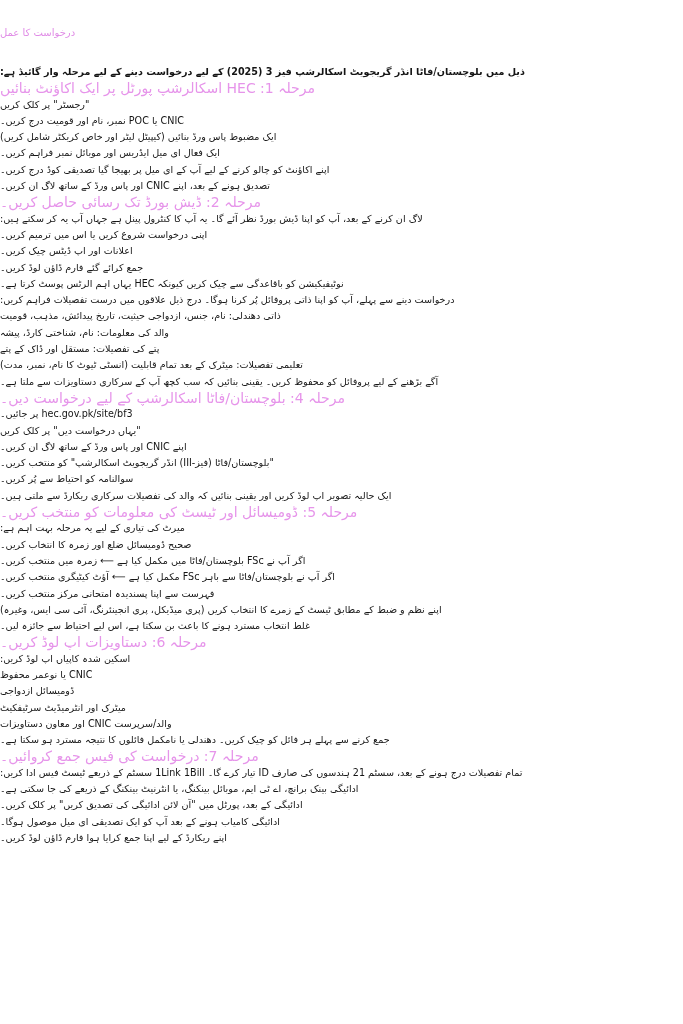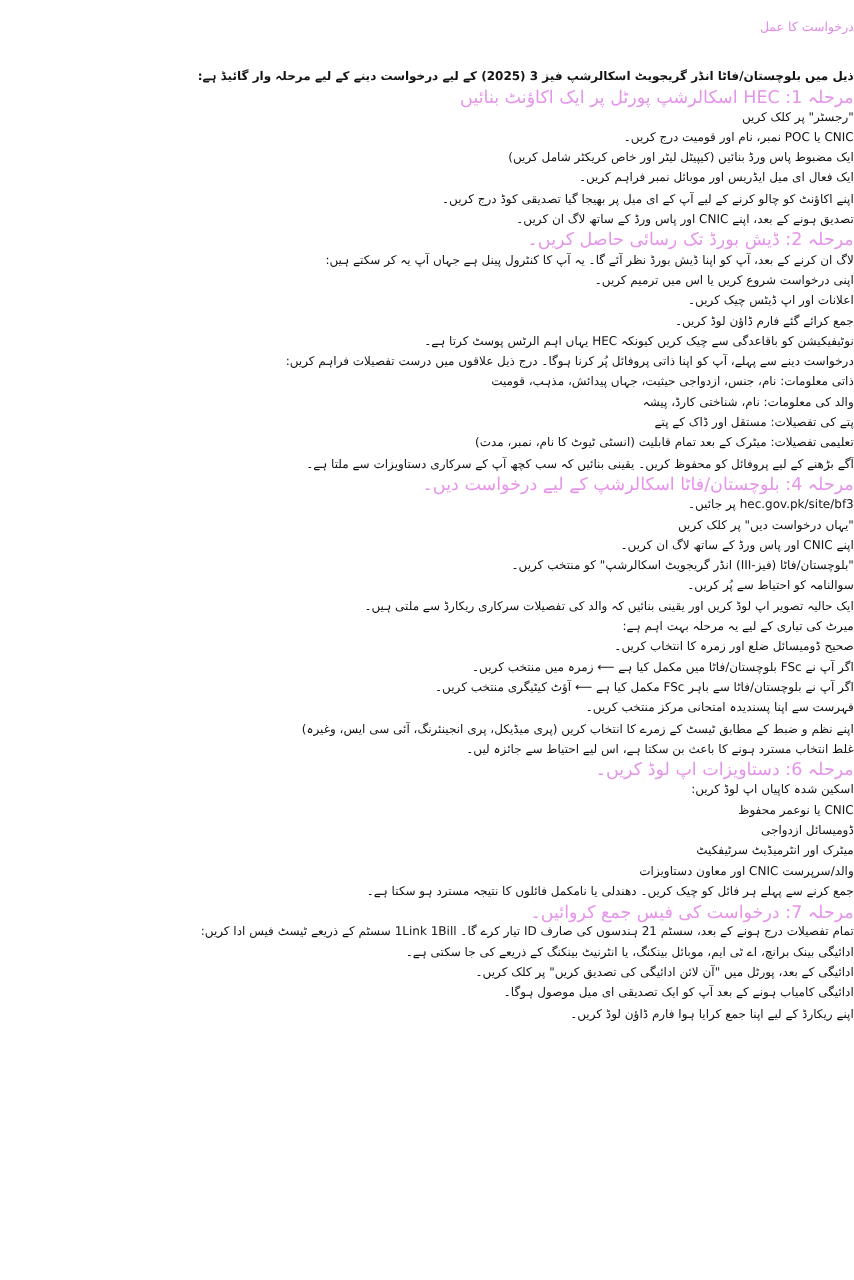--- a/index.html
+++ b/index.html
@@ -12,23 +12,23 @@
       height: 1024px;
       overflow: hidden;
       font-family: "DejaVu Sans", sans-serif;
       color: #111111;
     }
     .page {
       position: relative;
       width: 683px;
       height: 736px;
       box-sizing: border-box;
-      padding-top: 16px;
+      padding-top: 26px;
       direction: rtl;
-      text-align: right;
+      text-align: left;
     }
     .title {
       font-size: 10px;
       line-height: 14px;
       color: #e08ce6;
       margin-bottom: 24px;
     }
     .line {
       font-size: 9.6px;
       line-height: 16.3px;
@@ -68,38 +68,39 @@
     <div class="step">مرحلہ 2: ڈیش بورڈ تک رسائی حاصل کریں۔</div>
     <div class="line">لاگ ان کرنے کے بعد، آپ کو اپنا ڈیش بورڈ نظر آئے گا۔ یہ آپ کا کنٹرول پینل ہے جہاں آپ یہ کر سکتے ہیں:</div>
     <div class="line">اپنی درخواست شروع کریں یا اس میں ترمیم کریں۔</div>
     <div class="line">اعلانات اور اپ ڈیٹس چیک کریں۔</div>
     <div class="line">جمع کرائے گئے فارم ڈاؤن لوڈ کریں۔</div>
     <div class="line">نوٹیفیکیشن کو باقاعدگی سے چیک کریں کیونکہ HEC یہاں اہم الرٹس پوسٹ کرتا ہے۔</div>
   </div>
 
   <div>
     <div class="line">درخواست دینے سے پہلے، آپ کو اپنا ذاتی پروفائل پُر کرنا ہوگا۔ درج ذیل علاقوں میں درست تفصیلات فراہم کریں:</div>
-    <div class="line">ذاتی معلومات: نام، جنس، ازدواجی حیثیت، جہاں پیدائش، مذہب، قومیت</div>
+    <div class="line">ذاتی دھندلی: نام، جنس، ازدواجی حیثیت، تاریخ پیدائش، مذہب، قومیت</div>
     <div class="line">والد کی معلومات: نام، شناختی کارڈ، پیشہ</div>
     <div class="line">پتے کی تفصیلات: مستقل اور ڈاک کے پتے</div>
     <div class="line">تعلیمی تفصیلات: میٹرک کے بعد تمام قابلیت (انسٹی ٹیوٹ کا نام، نمبر، مدت)</div>
     <div class="line">آگے بڑھنے کے لیے پروفائل کو محفوظ کریں۔ یقینی بنائیں کہ سب کچھ آپ کے سرکاری دستاویزات سے ملتا ہے۔</div>
   </div>
 
   <div>
     <div class="step">مرحلہ 4: بلوچستان/فاٹا اسکالرشپ کے لیے درخواست دیں۔</div>
     <div class="line">hec.gov.pk/site/bf3 پر جائیں۔</div>
     <div class="line">"یہاں درخواست دیں" پر کلک کریں</div>
     <div class="line">اپنے CNIC اور پاس ورڈ کے ساتھ لاگ ان کریں۔</div>
     <div class="line">"بلوچستان/فاٹا (فیز-III) انڈر گریجویٹ اسکالرشپ" کو منتخب کریں۔</div>
     <div class="line">سوالنامہ کو احتیاط سے پُر کریں۔</div>
     <div class="line">ایک حالیہ تصویر اپ لوڈ کریں اور یقینی بنائیں کہ والد کی تفصیلات سرکاری ریکارڈ سے ملتی ہیں۔</div>
   </div>
 
   <div>
+    <div class="step">مرحلہ 5: ڈومیسائل اور ٹیسٹ کی معلومات کو منتخب کریں۔</div>
     <div class="line">میرٹ کی تیاری کے لیے یہ مرحلہ بہت اہم ہے:</div>
     <div class="line">صحیح ڈومیسائل ضلع اور زمرہ کا انتخاب کریں۔</div>
     <div class="line">اگر آپ نے FSc بلوچستان/فاٹا میں مکمل کیا ہے ⟵ زمرہ میں منتخب کریں۔</div>
     <div class="line">اگر آپ نے بلوچستان/فاٹا سے باہر FSc مکمل کیا ہے ⟵ آؤٹ کیٹیگری منتخب کریں۔</div>
     <div class="line">فہرست سے اپنا پسندیدہ امتحانی مرکز منتخب کریں۔</div>
     <div class="line">اپنے نظم و ضبط کے مطابق ٹیسٹ کے زمرے کا انتخاب کریں (پری میڈیکل، پری انجینئرنگ، آئی سی ایس، وغیرہ)</div>
     <div class="line">غلط انتخاب مسترد ہونے کا باعث بن سکتا ہے، اس لیے احتیاط سے جائزہ لیں۔</div>
   </div>
 
   <div>

